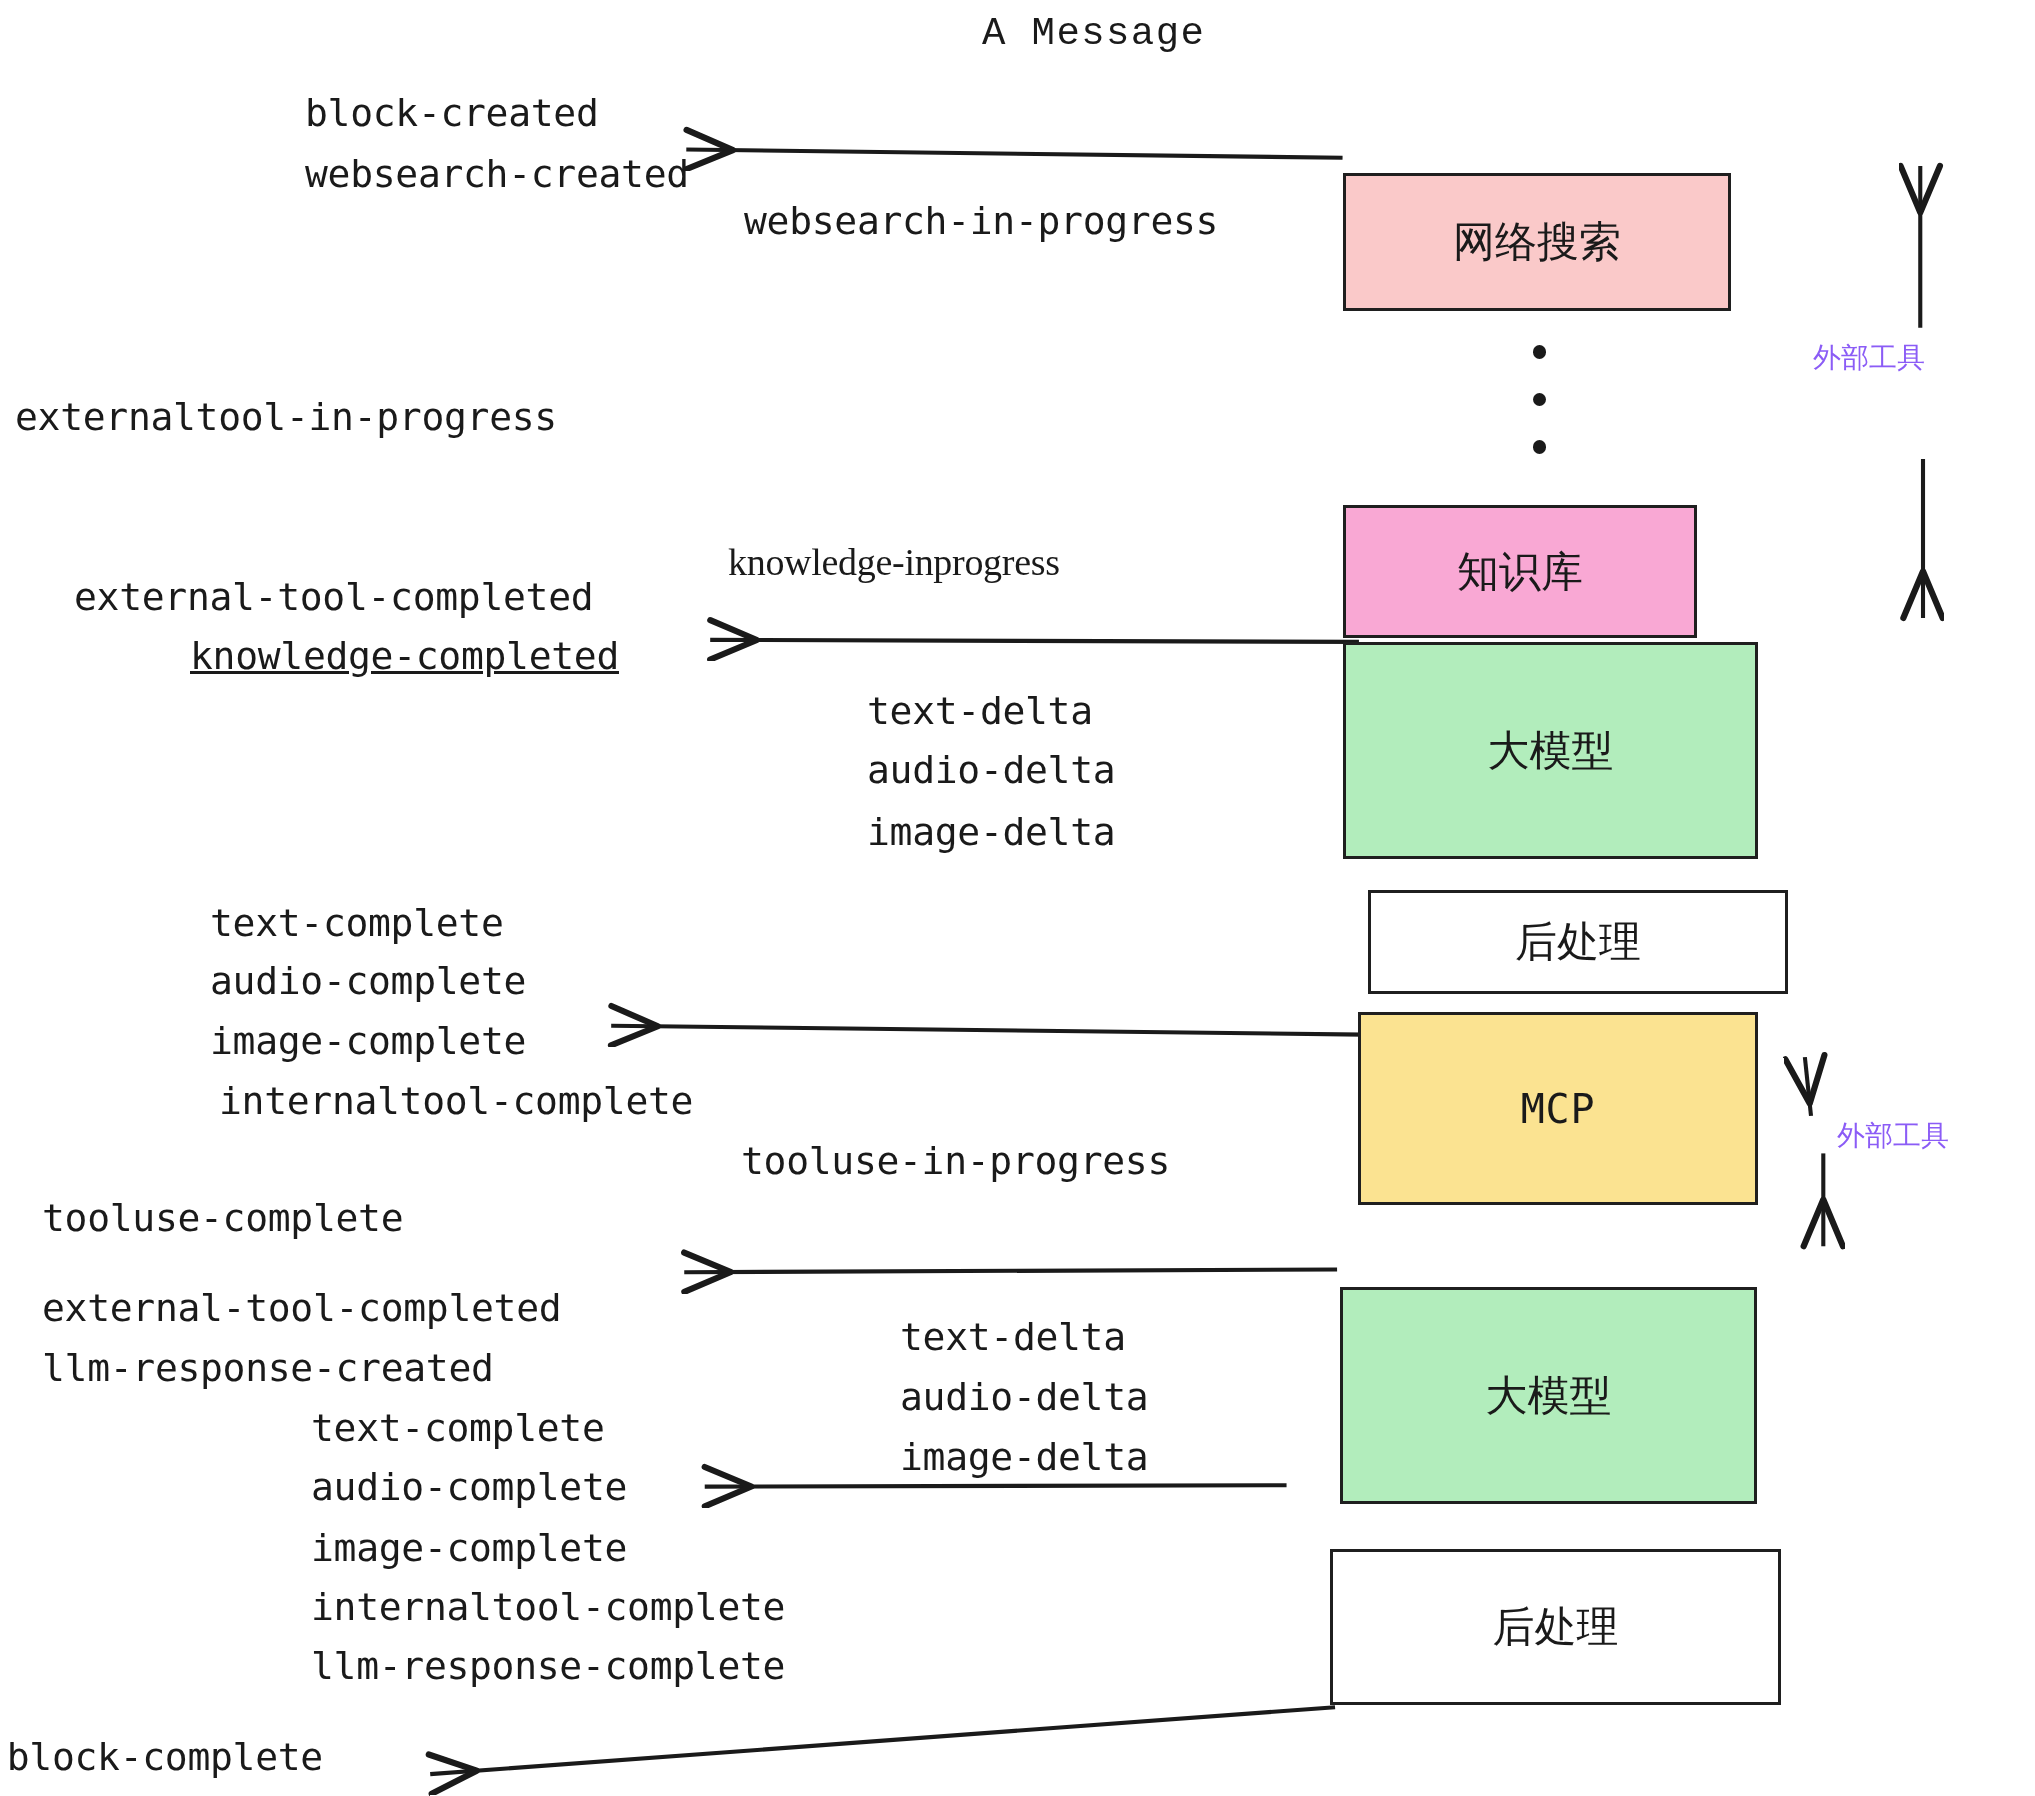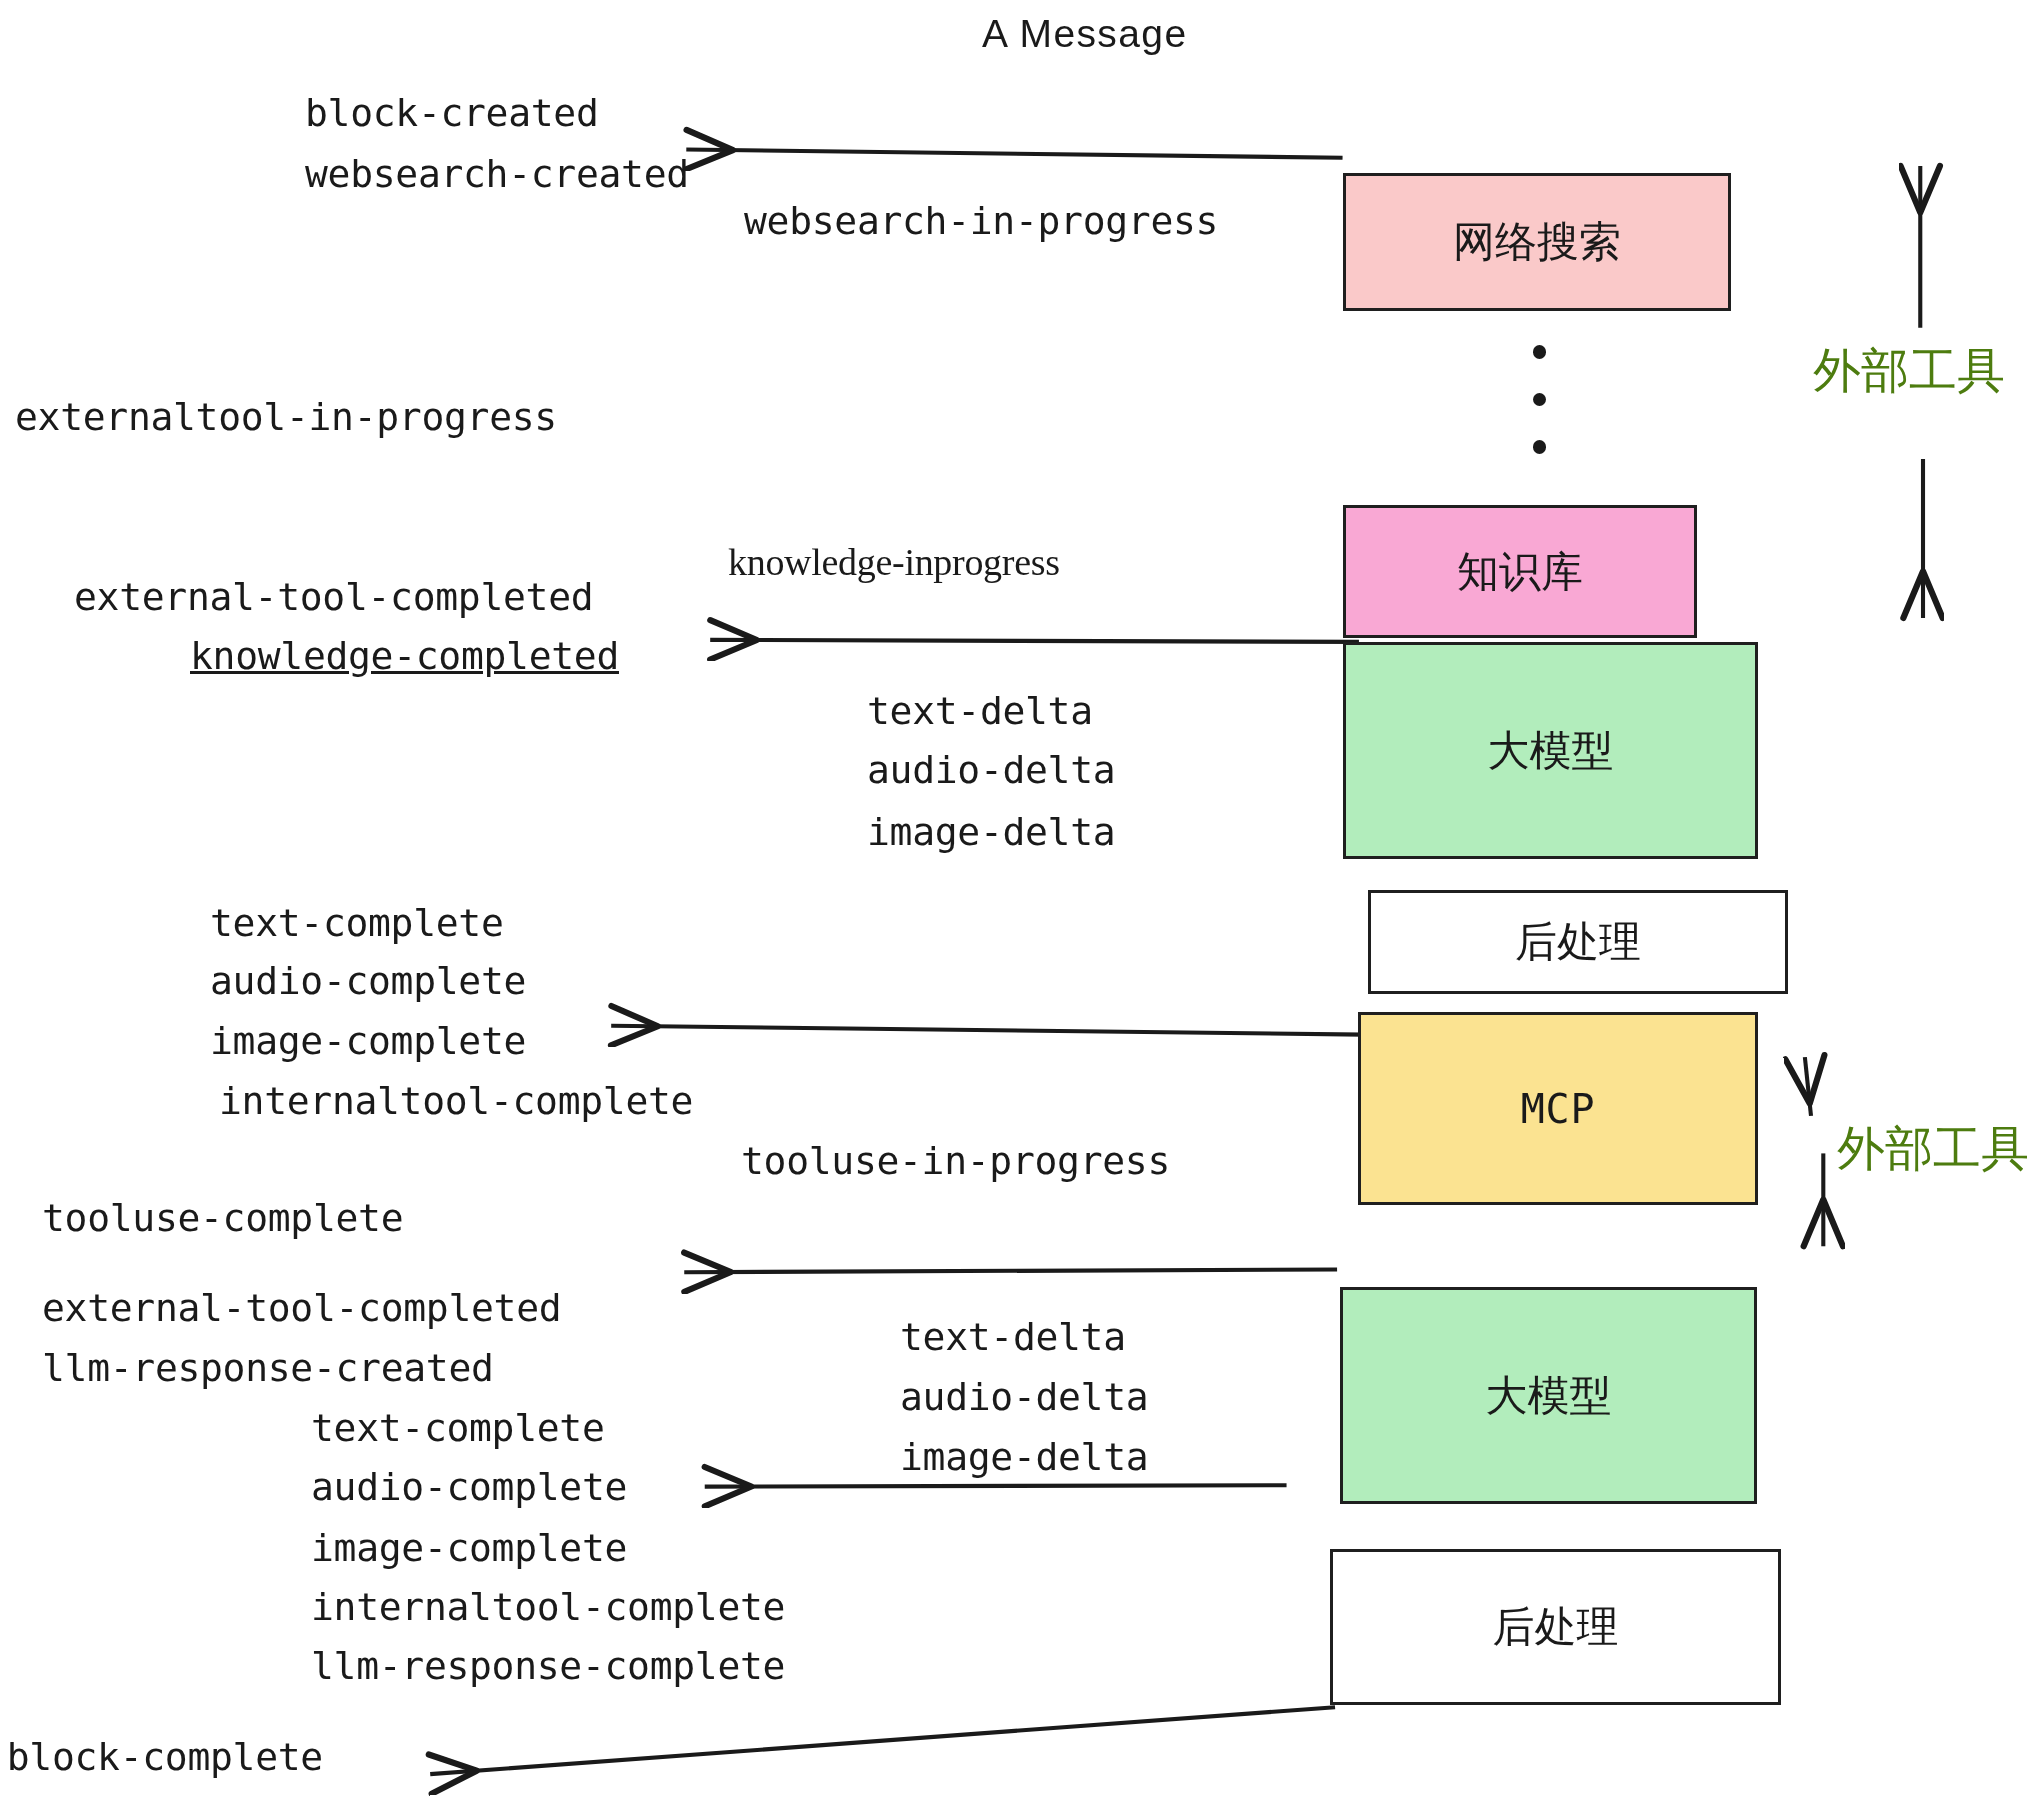--- a/index.html
+++ b/index.html
@@ -21,31 +21,31 @@
     position: absolute;
     font-family: "DejaVu Sans Mono", "Liberation Mono", monospace;
     font-size: 38px;
     line-height: 1;
     color: #1a1a1a;
     white-space: nowrap;
     letter-spacing: -0.3px;
   }
   .title {
     position: absolute;
-    font-family: Liberation Sans, sans-serif;
+    font-family: Liberation Mono, monospace;
     font-size: 39px;
     color: #1a1a1a;
     white-space: nowrap;
     letter-spacing: 1.4px;
   }
   .sidelabel {
     position: absolute;
     font-family: "DejaVu Sans", "Liberation Sans", sans-serif;
-    font-size: 48px;
-    color: #4d7c0f;
+    font-size: 28px;
+    color: #8b5cf6;
     white-space: nowrap;
   }
   
   .box {
     position: absolute;
     border: 3.4px solid #1f1f1f;
     box-sizing: border-box;
     display: flex;
     align-items: center;
     justify-content: center;

